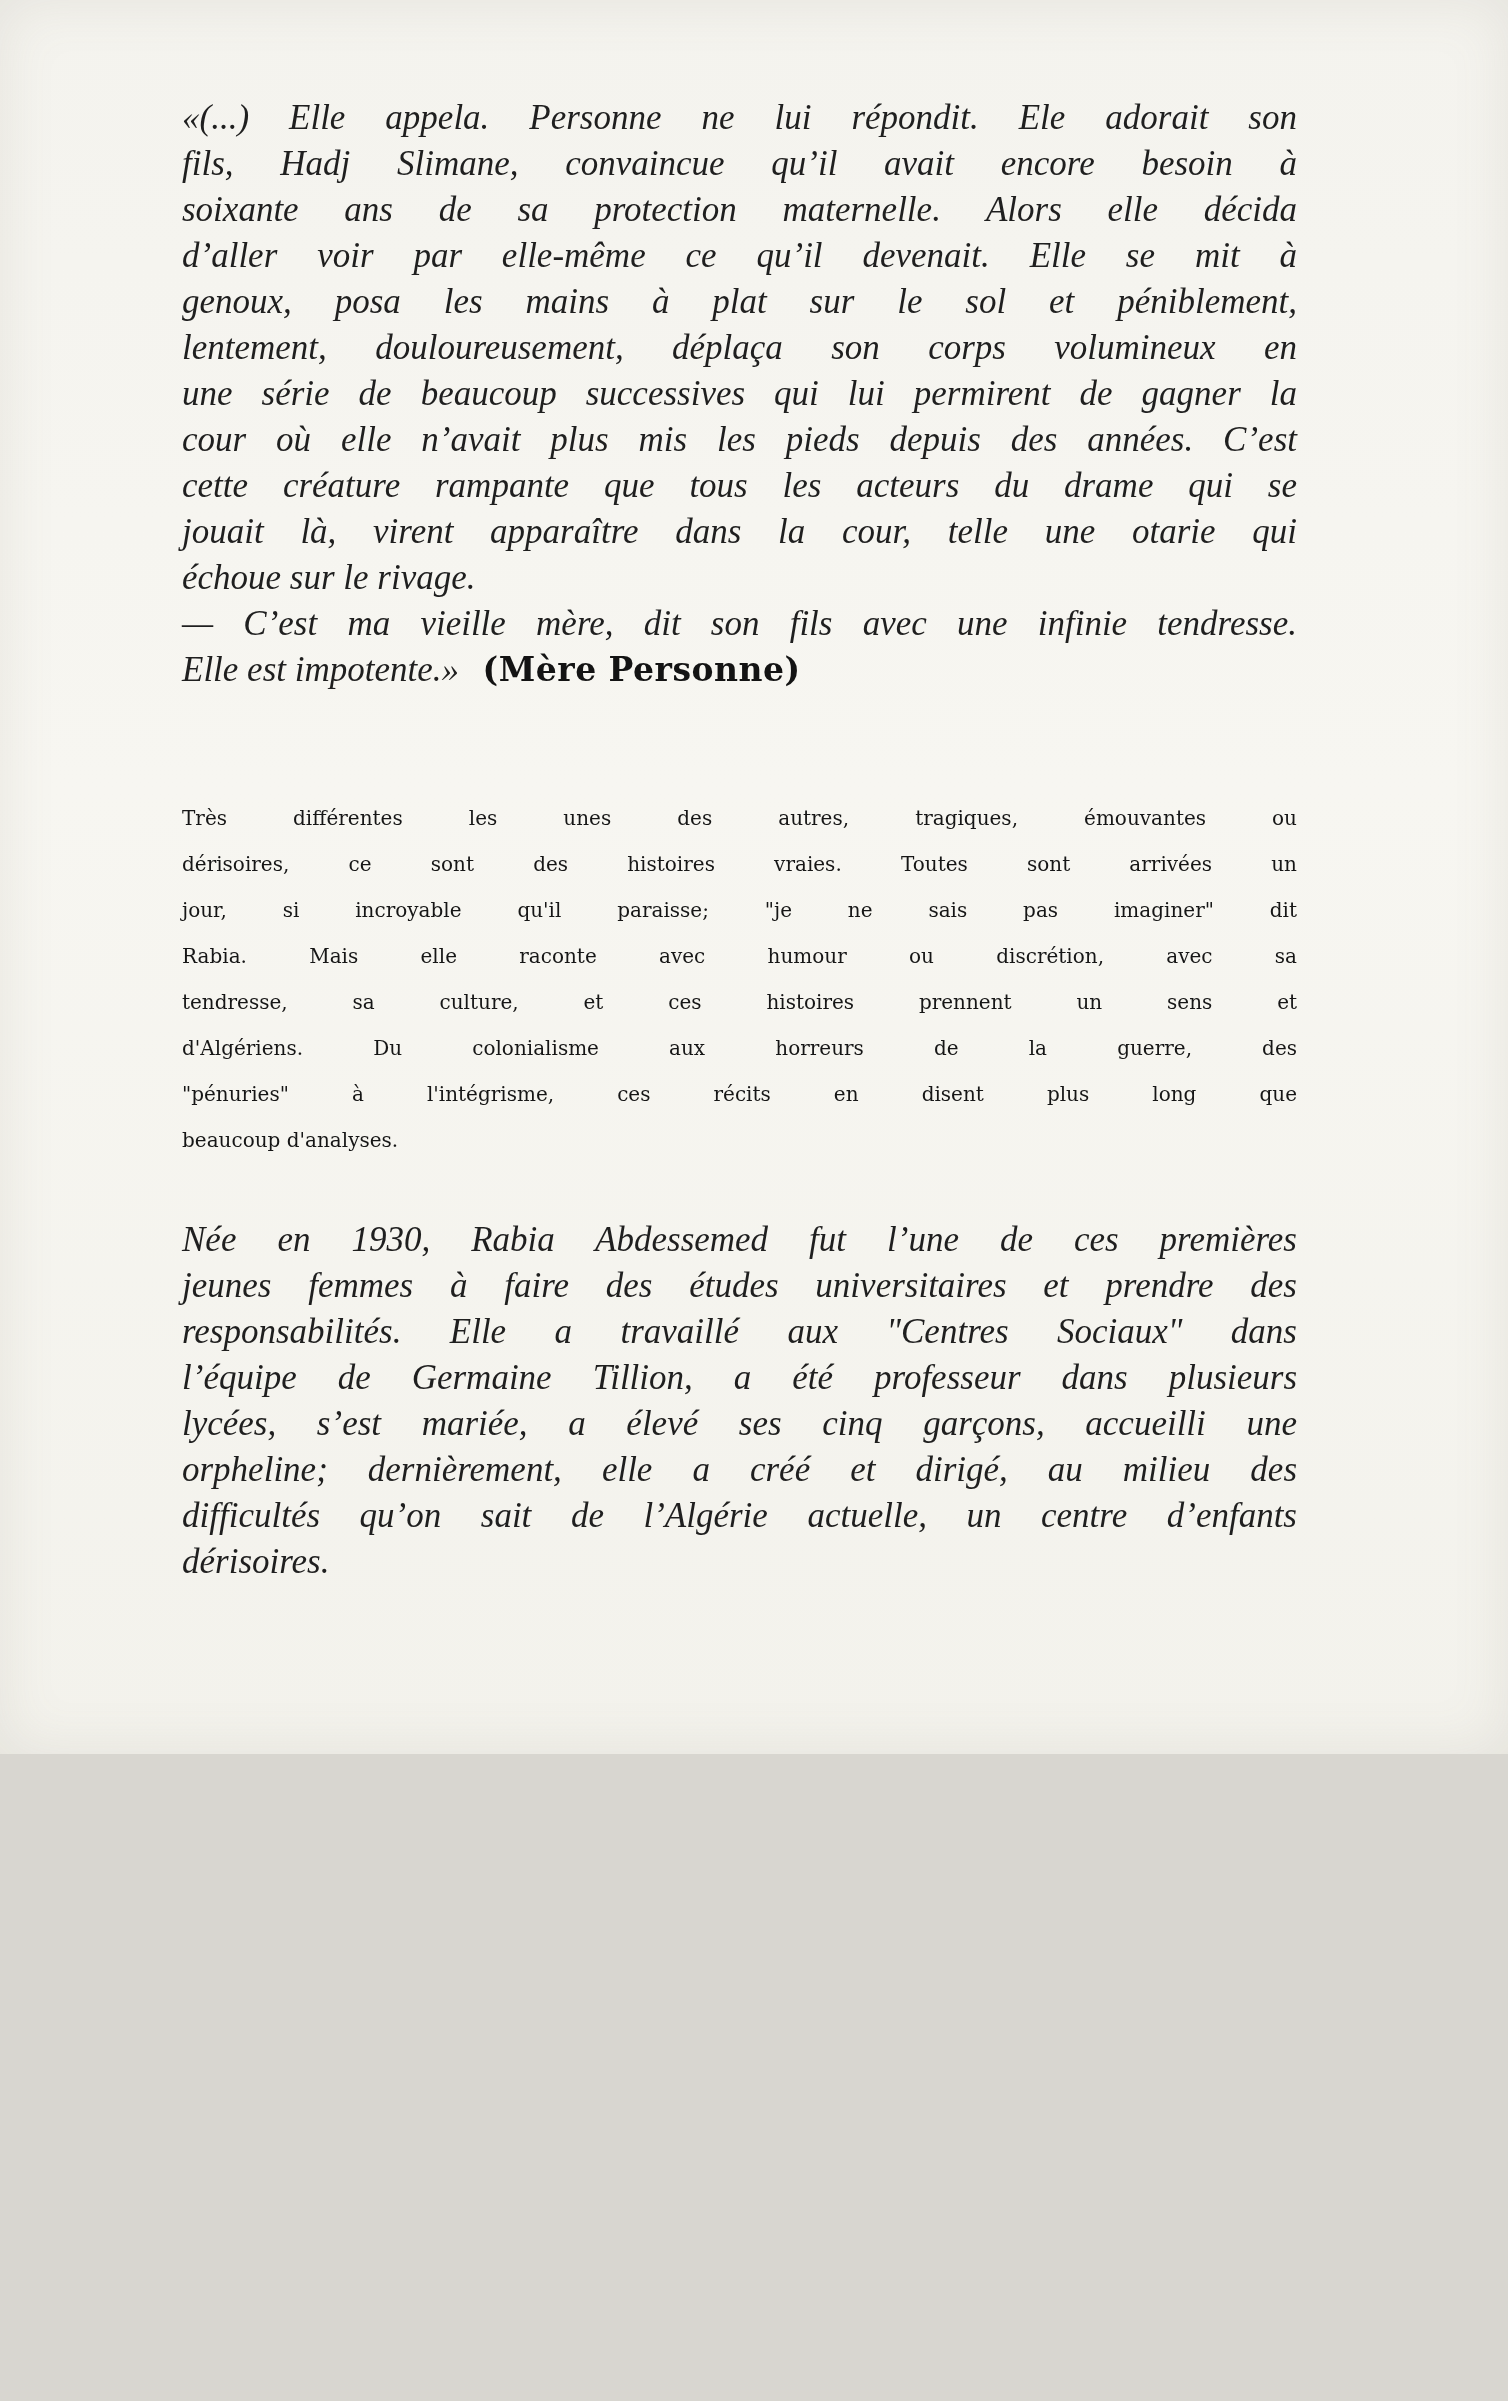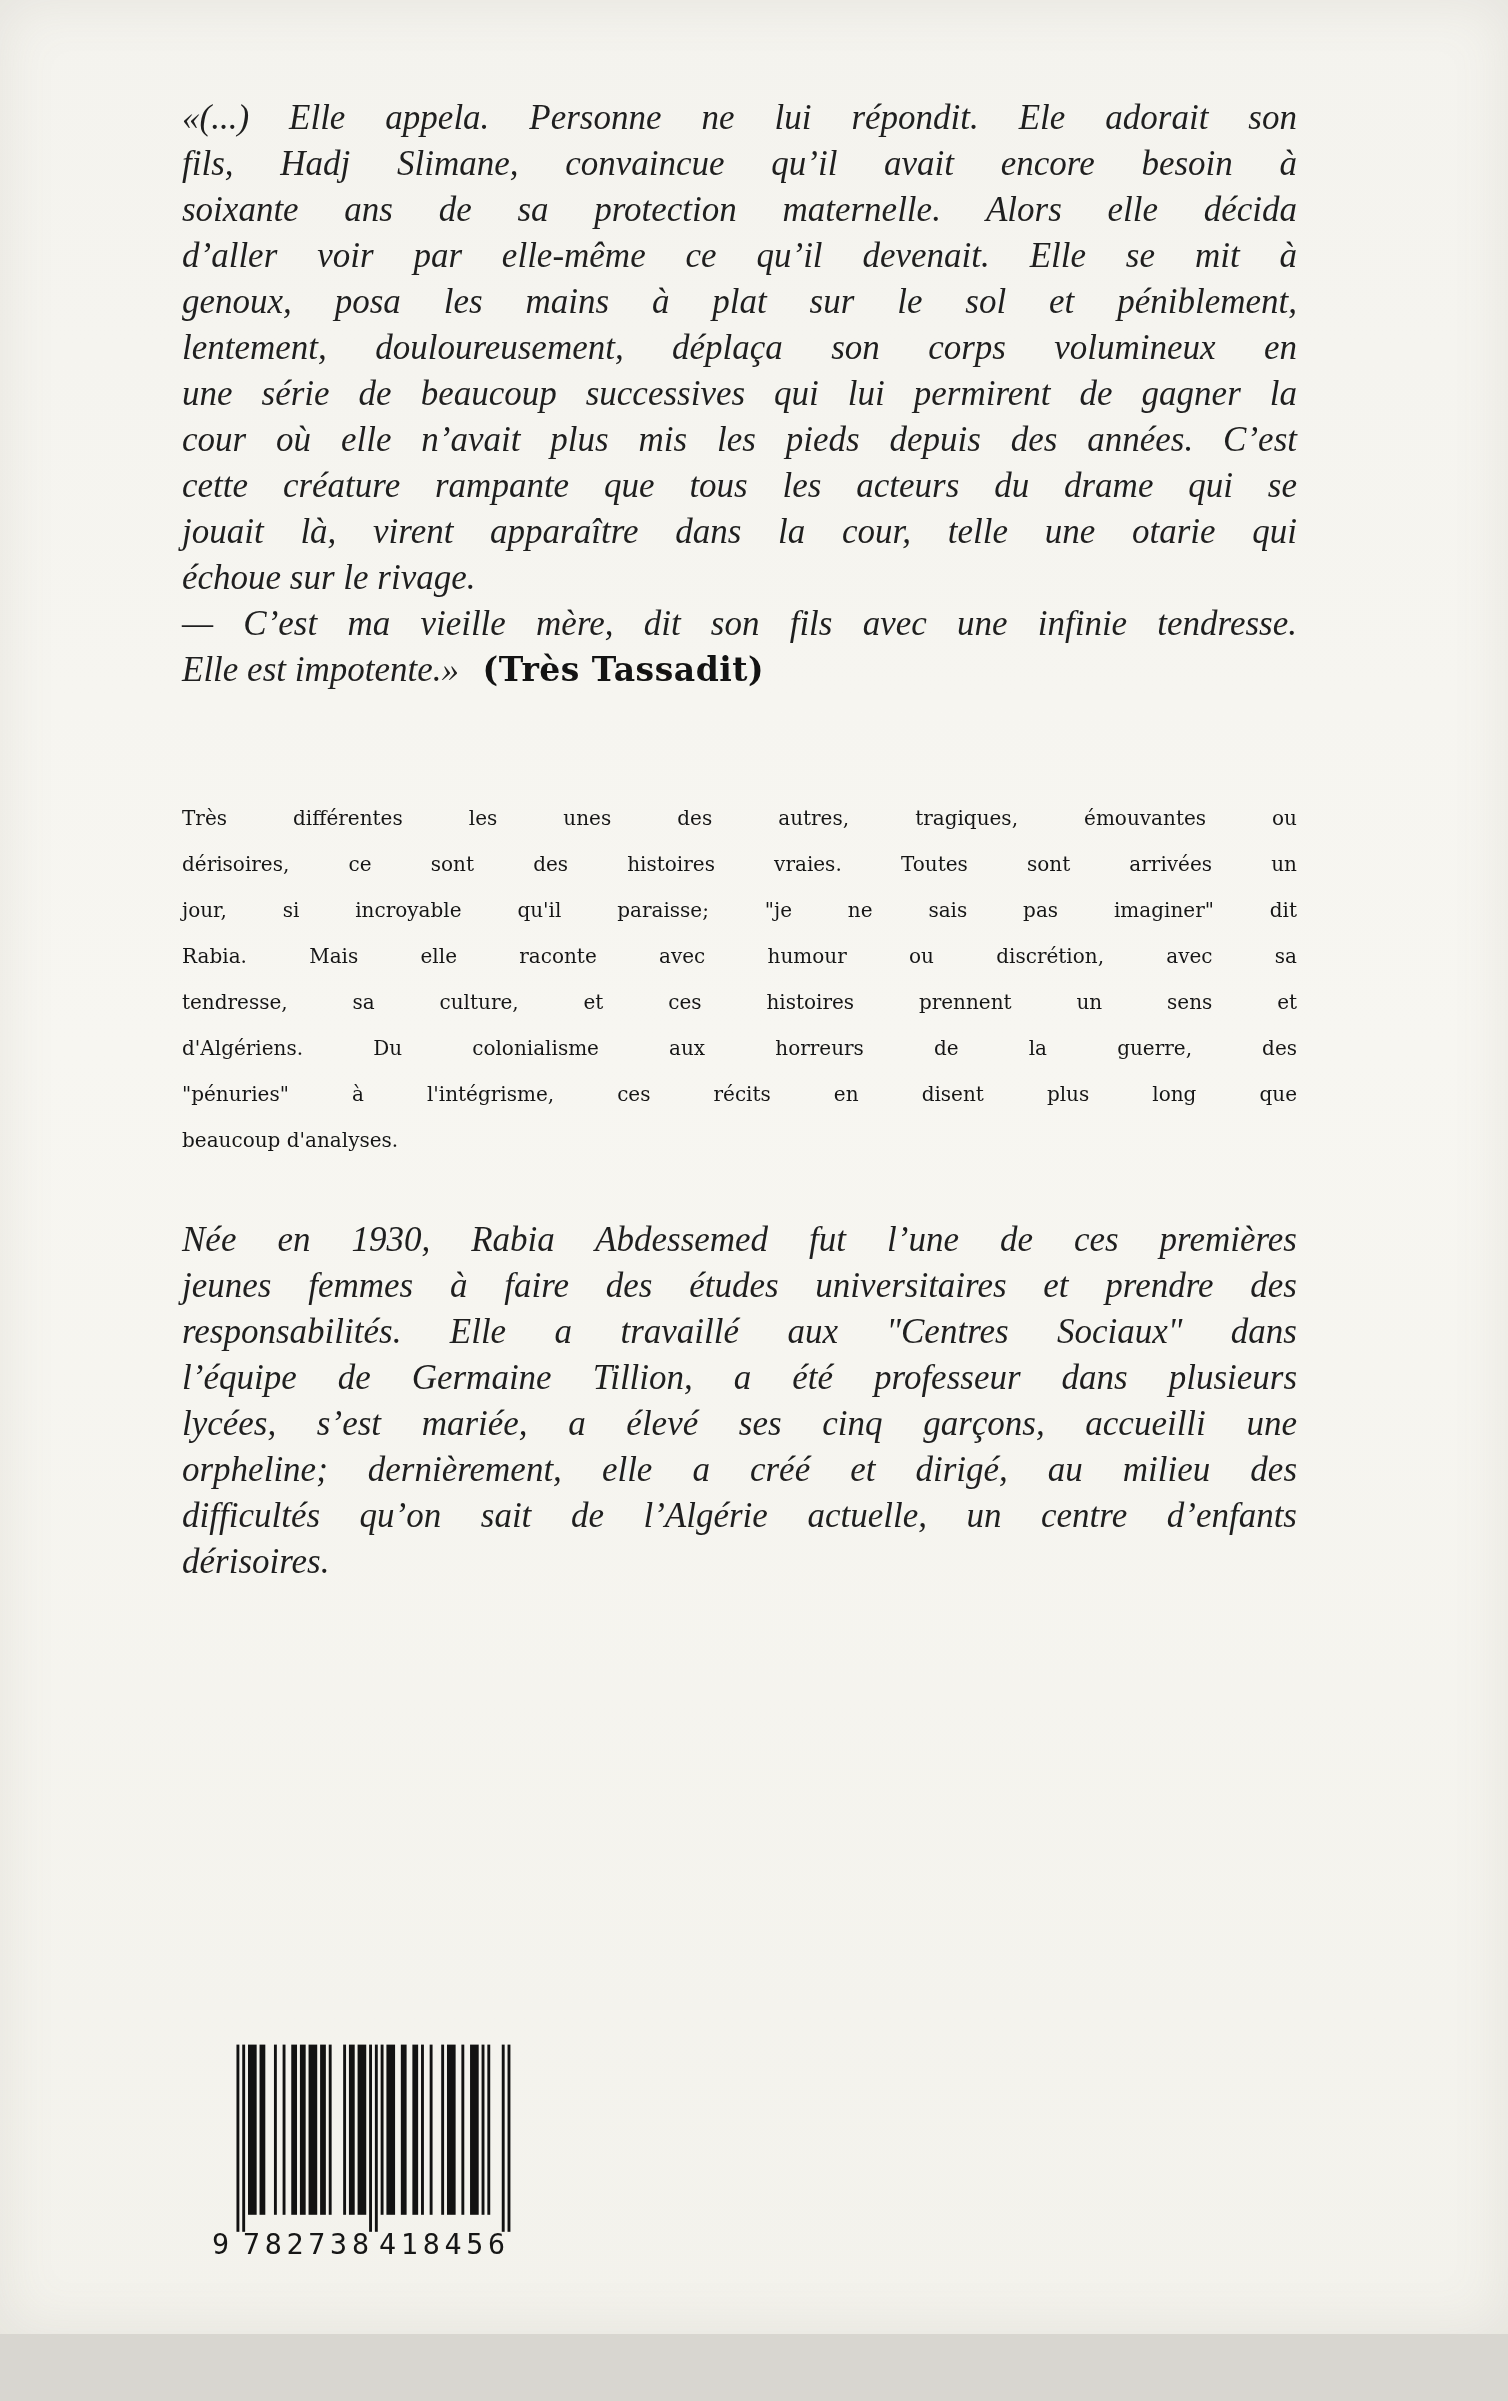--- a/index.html
+++ b/index.html
@@ -3,21 +3,21 @@
 <meta charset="utf-8">
 <style>
   html, body {
     margin: 0;
     padding: 0;
     background: #d8d6d0;
   }
   .page {
     position: relative;
     width: 1508px;
-    height: 2334px;
+    height: 1754px;
     margin: 0 auto;
     background: linear-gradient(180deg, #f4f3ee 0%, #f7f6f1 45%, #f3f2ec 100%);
     box-shadow: inset 0 0 57px rgba(120,115,100,0.12);
     overflow: hidden;
   }
   .text-col {
     position: absolute;
     left: 182px;
     width: 1115px;
   }
@@ -106,21 +106,21 @@
         <div class="jline">lentement, douloureusement, déplaça son corps volumineux en</div>
         <div class="jline">une série de beaucoup successives qui lui permirent de gagner la</div>
         <div class="jline">cour où elle n’avait plus mis les pieds depuis des années. C’est</div>
         <div class="jline">cette créature rampante que tous les acteurs du drame qui se</div>
         <div class="jline">jouait là, virent apparaître dans la cour, telle une otarie qui</div>
         <div class="jline jline-last">échoue sur le rivage.</div>
       </div>
     <div class="jline">— C’est ma vieille mère, dit son fils avec une infinie tendresse.</div>
     <div class="jline jline-last">
       <span>Elle est impotente.»</span>
-      <span class="attribution">(Très Tassadit)</span>
+      <span class="attribution">(Mère Personne)</span>
     </div>
   </section>
 
   <section class="text-col blurb-block roman-block">
     <div>
         <div class="jline">Très différentes les unes des autres, tragiques, émouvantes ou</div>
         <div class="jline">dérisoires, ce sont des histoires vraies. Toutes sont arrivées un</div>
         <div class="jline">jour, si incroyable qu'il paraisse; "je ne sais pas imaginer" dit</div>
         <div class="jline">Rabia. Mais elle raconte avec humour ou discrétion, avec sa</div>
         <div class="jline">tendresse, sa culture, et ces histoires prennent un sens et</div>

